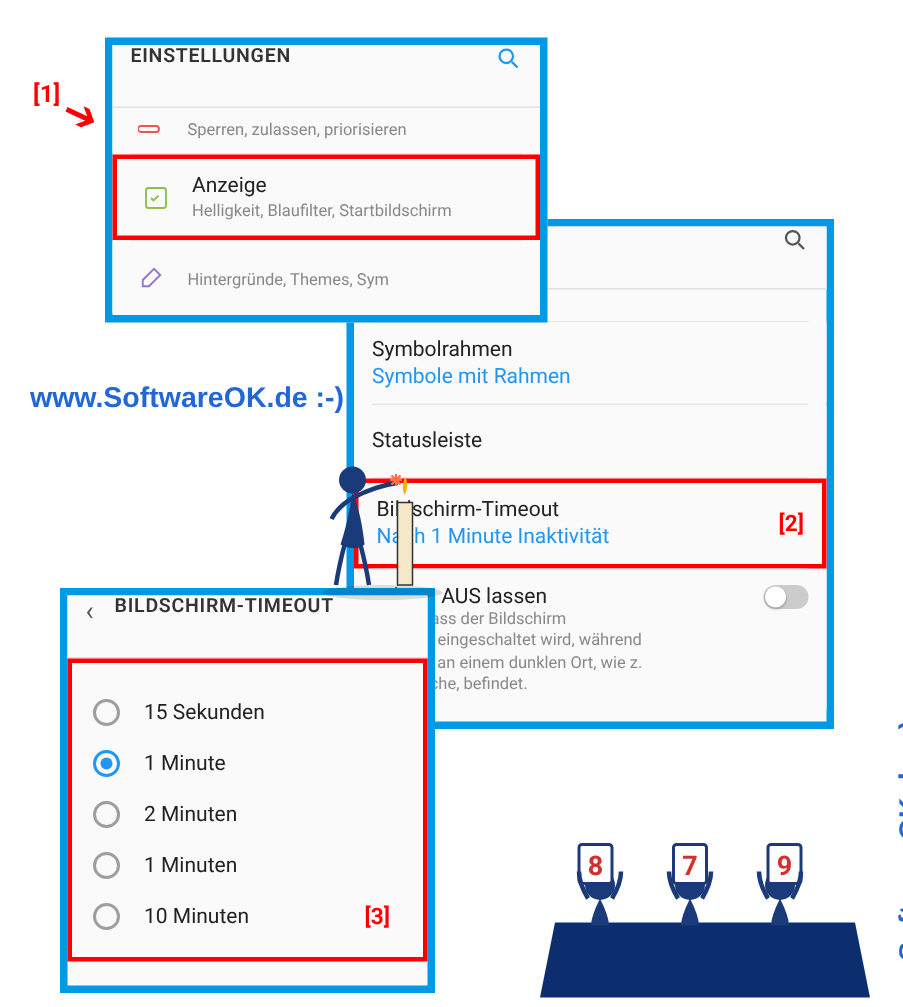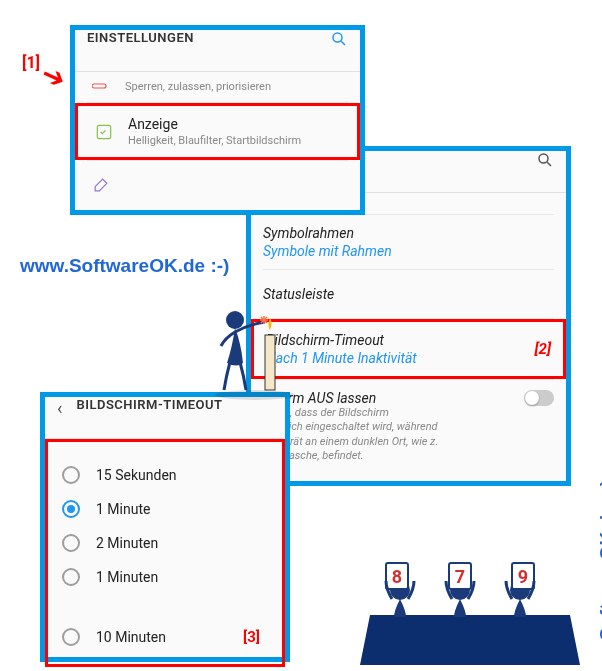--- a/index.html
+++ b/index.html
@@ -11,21 +11,21 @@
     position: relative;
     overflow: hidden;
   }
   .panel {
     position: absolute;
     background: #fafafa;
     border: 5px solid #0099e5;
   }
   
   #panel1 { left: 70px; top: 25px; width: 295px; height: 190px; }
-  #panel2 { left: 246px; top: 146px; width: 325px; height: 340px; font-style: italic; }
+  #panel2 { left: 231px; top: 146px; width: 325px; height: 340px; }
   #panel3 { left: 40px; top: 392px; width: 250px; height: 270px; }
 
   .header {
     display: flex; align-items: flex-start; height: 42px;
     padding: 0 12px; background: #fafafa;
     border-bottom: 1px solid #e0e0e0;
   }
   .header-title {
     font-size: 13px; font-weight: 600; color: #333;
     letter-spacing: 0.5px; flex: 1;
@@ -176,20 +176,21 @@
     </div>
   </div>
   <div class="sep"></div>
   <div class="row">
     <div class="row-icon">
       <svg width="20" height="20" viewBox="0 0 24 24" fill="none" stroke="#9575cd" stroke-width="1.5">
           <path d="M5 14 v5 h5 M5 14 l9 -9 l5 5 l-9 9 h-5z"></path>
         </svg>
     </div>
     <div class="row-text">
+      <div class="row-sub">Hintergründe, Themes, Sym</div>
     </div>
   </div>
 </div>
 
 <div id="panel3" class="panel">
   <div class="header">
     <span class="back-chevron">‹</span>
     <span class="header-title">BILDSCHIRM-TIMEOUT</span>
   </div>
   <div class="highlight-red radio-list" style="position:relative; padding-bottom:10px;">
@@ -202,21 +203,21 @@
         <span>1 Minute</span>
       </div>
     <div class="radio-row">
         <span class="radio"></span>
         <span>2 Minuten</span>
       </div>
     <div class="radio-row">
         <span class="radio"></span>
         <span>1 Minuten</span>
       </div>
-    <div class="radio-row" style="justify-content:flex-start;margin-top:26px;">
+    <div class="radio-row" style="justify-content:flex-start;">
       <span class="radio"></span>
       <span>10 Minuten</span>
       <span class="anno-inbox" style="margin-left:auto; padding-right:8px;">[3]</span>
     </div>
   </div>
 </div>
 
 <div class="wm-v">www.SoftwareOK.de :-)</div>
 
 <div id="fig-candle" class="figure">

